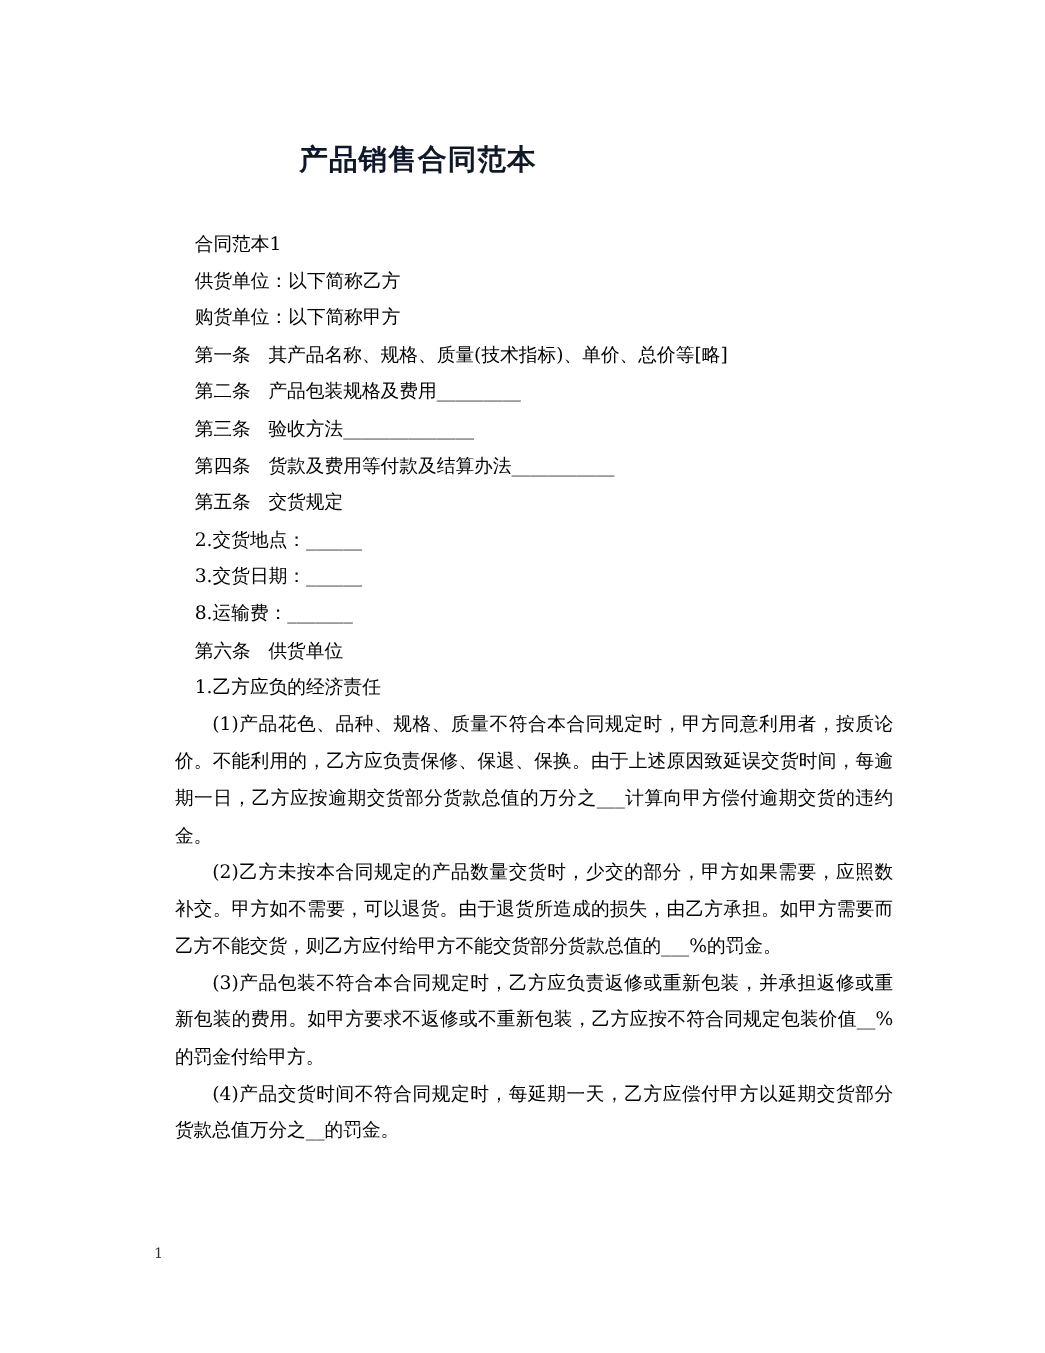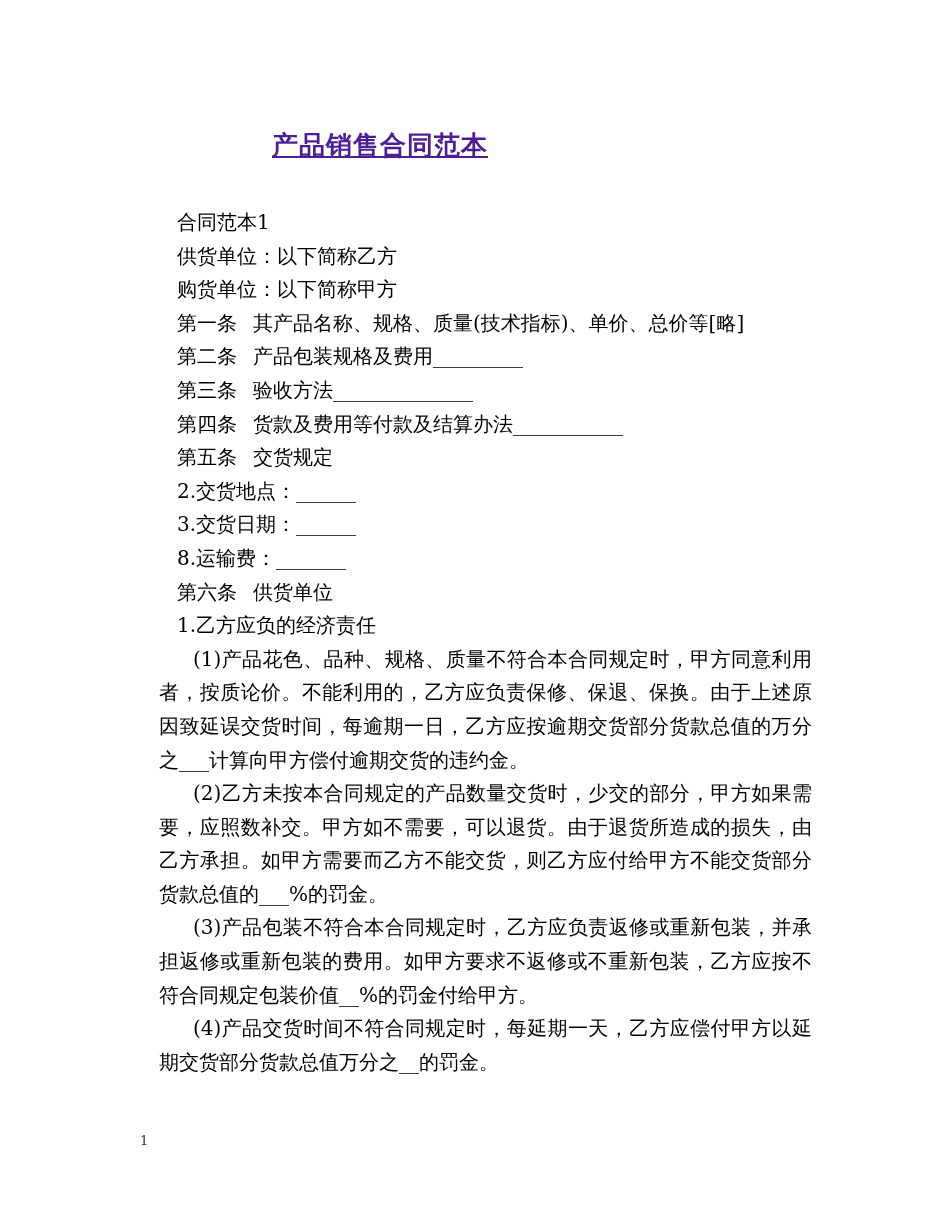--- a/index.html
+++ b/index.html
@@ -1,21 +1,21 @@
 <!DOCTYPE html>
 <html><head>
   <meta charset="utf-8">
   <style>
     html, body { margin: 0; padding: 0; background: #ffffff; }
     body { width: 950px; height: 1230px; position: relative; overflow: hidden;
       font-family: "DejaVu Serif", "Liberation Serif", serif; color: #000; }
     .title { position: absolute; top: 128px; left: 0; width: 760px; text-align: center;
-      color: #4c1d95; font-size: 26px; font-weight: bold; letter-spacing: 1px;
-      font-family: "DejaVu Sans", "Liberation Sans", sans-serif; text-decoration: underline; }
-    .body { position: absolute; left: 177px; top: 206px; width: 635px; font-size: 20px; line-height: 33.6px; }
+      color: #0f172a; font-size: 26px; font-weight: bold; letter-spacing: 1px;
+      font-family: "DejaVu Sans", "Liberation Sans", sans-serif; }
+    .body { position: absolute; left: 177px; top: 206px; width: 635px; font-size: 17px; line-height: 33.6px; }
     .line { white-space: nowrap; }
     .para { text-indent: 34px; text-align: justify; margin-left: -18px; width: 653px; }
     .gap { display: inline-block; width: 16px; }
     .page-num { position: absolute; left: 140px; top: 1133px; font-size: 13px; color: #333; }
   </style>
 </head>
 <body>
 
 <div class="title">产品销售合同范本</div>
 

